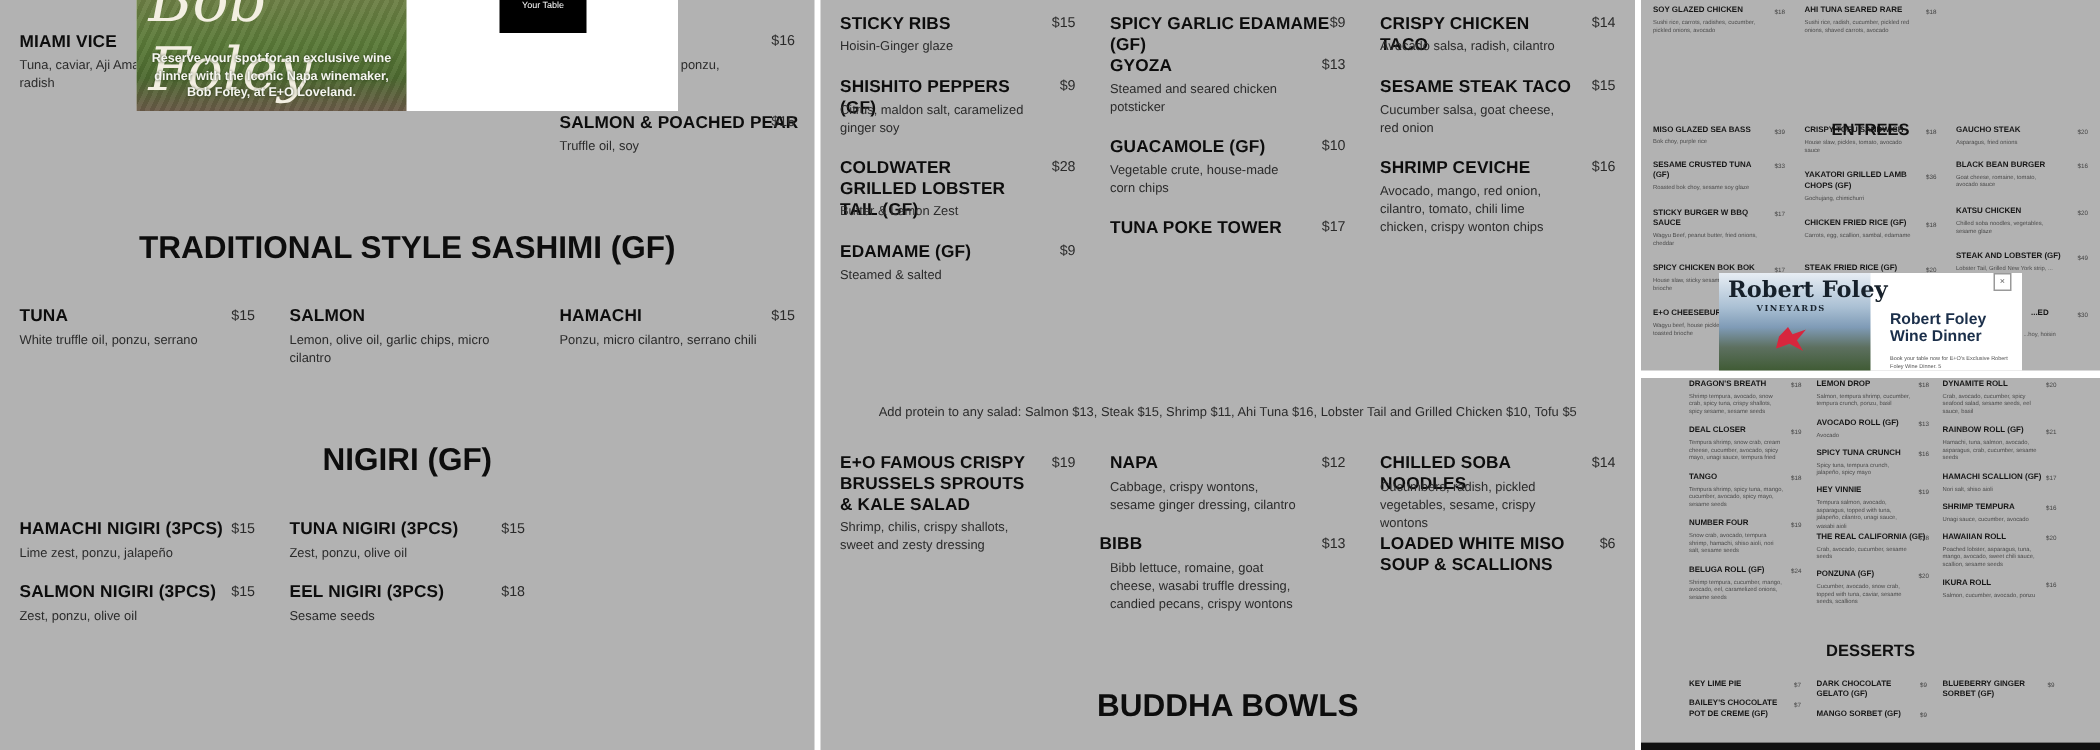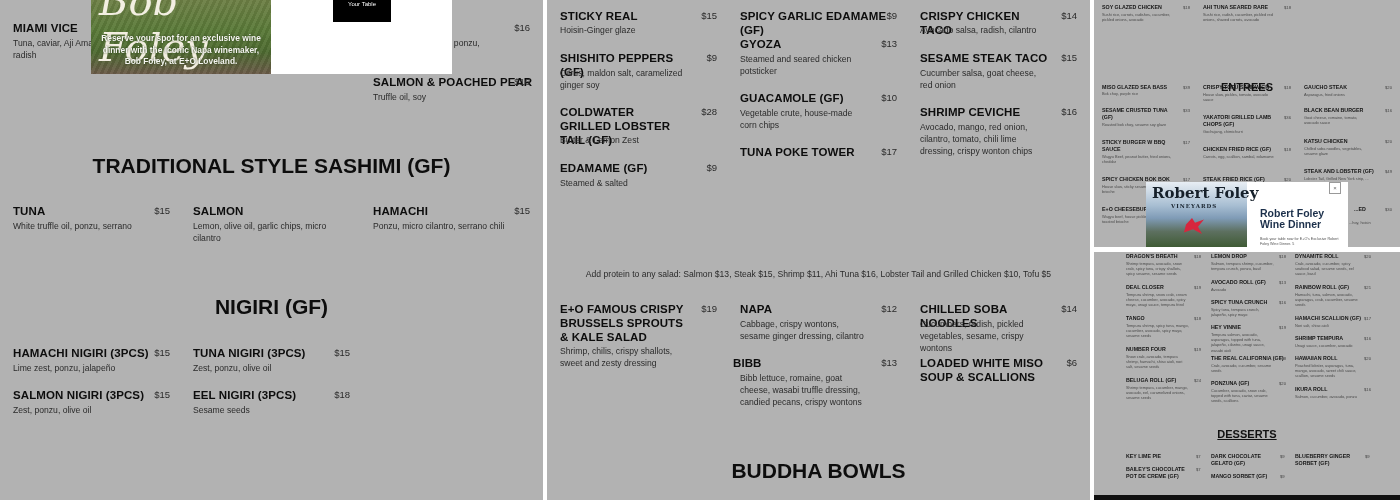--- a/index.html
+++ b/index.html
@@ -87,21 +87,21 @@
   <div class="item-price" style="left:140px;top:389px;width:30px;">$15</div>
   <div class="item-desc" style="left:13px;top:404px;width:160px;">Zest, ponzu, olive oil</div>
   <div class="item-name" style="left:193px;top:388px;">EEL NIGIRI (3PCS)</div>
   <div class="item-price" style="left:320px;top:389px;width:30px;">$18</div>
   <div class="item-desc" style="left:193px;top:404px;width:160px;">Sesame seeds</div>
 
 </div>
 
 <div id="panel-2" class="panel">
 
-  <div class="item-name" style="left:13px;top:9px;width:130px;">STICKY REAL</div>
+  <div class="item-name" style="left:13px;top:9px;width:130px;">STICKY RIBS</div>
   <div class="item-price" style="left:140px;top:10px;width:30px;">$15</div>
   <div class="item-desc" style="left:13px;top:24px;width:140px;">Hoisin-Ginger glaze</div>
 
   <div class="item-name" style="left:13px;top:51px;width:130px;">SHISHITO PEPPERS (GF)</div>
   <div class="item-price" style="left:140px;top:52px;width:30px;">$9</div>
   <div class="item-desc" style="left:13px;top:67px;width:125px;">Citrus, maldon salt, caramelized ginger soy</div>
 
   <div class="item-name" style="left:13px;top:105px;width:125px;">COLDWATER GRILLED LOBSTER TAIL (GF)</div>
   <div class="item-price" style="left:140px;top:106px;width:30px;">$28</div>
   <div class="item-desc" style="left:13px;top:134px;width:140px;">Butter &amp; Lemon Zest</div>
@@ -127,21 +127,21 @@
   <div class="item-name" style="left:373px;top:9px;width:130px;">CRISPY CHICKEN TACO</div>
   <div class="item-price" style="left:500px;top:10px;width:30px;">$14</div>
   <div class="item-desc" style="left:373px;top:24px;width:130px;">Avocado salsa, radish, cilantro</div>
 
   <div class="item-name" style="left:373px;top:51px;width:130px;">SESAME STEAK TACO</div>
   <div class="item-price" style="left:500px;top:52px;width:30px;">$15</div>
   <div class="item-desc" style="left:373px;top:67px;width:125px;">Cucumber salsa, goat cheese, red onion</div>
 
   <div class="item-name" style="left:373px;top:105px;width:130px;">SHRIMP CEVICHE</div>
   <div class="item-price" style="left:500px;top:106px;width:30px;">$16</div>
-  <div class="item-desc" style="left:373px;top:121px;width:128px;">Avocado, mango, red onion, cilantro, tomato, chili lime dressing, crispy wonton chips</div>
+  <div class="item-desc" style="left:373px;top:121px;width:128px;">Avocado, mango, red onion, cilantro, tomato, chili lime chicken, crispy wonton chips</div>
 
   <div class="item-desc" style="left:0;width:543px;top:268px;text-align:center;">Add protein to any salad: Salmon $13, Steak $15, Shrimp $11, Ahi Tuna $16, Lobster Tail and Grilled Chicken $10, Tofu $5</div>
 
   <div class="item-name" style="left:13px;top:302px;width:130px;">E+O FAMOUS CRISPY BRUSSELS SPROUTS &amp; KALE SALAD</div>
   <div class="item-price" style="left:140px;top:303px;width:30px;">$19</div>
   <div class="item-desc" style="left:13px;top:345px;width:130px;">Shrimp, chilis, crispy shallots, sweet and zesty dressing</div>
 
   <div class="item-name" style="left:193px;top:302px;width:130px;">NAPA</div>
   <div class="item-price" style="left:320px;top:303px;width:30px;">$12</div>
   <div class="item-desc" style="left:193px;top:318px;width:125px;">Cabbage, crispy wontons, sesame ginger dressing, cilantro</div>
@@ -276,21 +276,21 @@
     <div class="p3-name" style="left:201px;top:83px;">SHRIMP TEMPURA</div>
     <div class="p3-price" style="left:270px;top:84px;">$16</div>
     <div class="p3-desc" style="left:201px;top:91px;width:63px;">Unagi sauce, cucumber, avocado</div>
     <div class="p3-name" style="left:201px;top:103px;">HAWAIIAN ROLL</div>
     <div class="p3-price" style="left:270px;top:104px;">$20</div>
     <div class="p3-desc" style="left:201px;top:111px;width:63px;">Poached lobster, asparagus, tuna, mango, avocado, sweet chili sauce, scallion, sesame seeds</div>
     <div class="p3-name" style="left:201px;top:134px;">IKURA ROLL</div>
     <div class="p3-price" style="left:270px;top:135px;">$16</div>
     <div class="p3-desc" style="left:201px;top:142px;width:63px;">Salmon, cucumber, avocado, ponzu</div>
 
-    <div class="p3-title" style="left:0;width:306px;text-align:center;top:176px;text-decoration:underline;">DESSERTS</div>
+    <div class="p3-title" style="left:0;width:306px;text-align:center;top:176px;">DESSERTS</div>
     <div class="p3-name" style="left:32px;top:201px;">KEY LIME PIE</div>
     <div class="p3-price" style="left:102px;top:202px;">$7</div>
     <div class="p3-name" style="left:117px;top:201px;width:60px;">DARK CHOCOLATE GELATO (GF)</div>
     <div class="p3-price" style="left:186px;top:202px;">$9</div>
     <div class="p3-name" style="left:201px;top:201px;width:68px;">BLUEBERRY GINGER SORBET (GF)</div>
     <div class="p3-price" style="left:271px;top:202px;">$9</div>
     <div class="p3-name" style="left:32px;top:214px;width:60px;">BAILEY'S CHOCOLATE POT DE CREME (GF)</div>
     <div class="p3-price" style="left:102px;top:215px;">$7</div>
     <div class="p3-name" style="left:117px;top:221px;">MANGO SORBET (GF)</div>
     <div class="p3-price" style="left:186px;top:222px;">$9</div>

